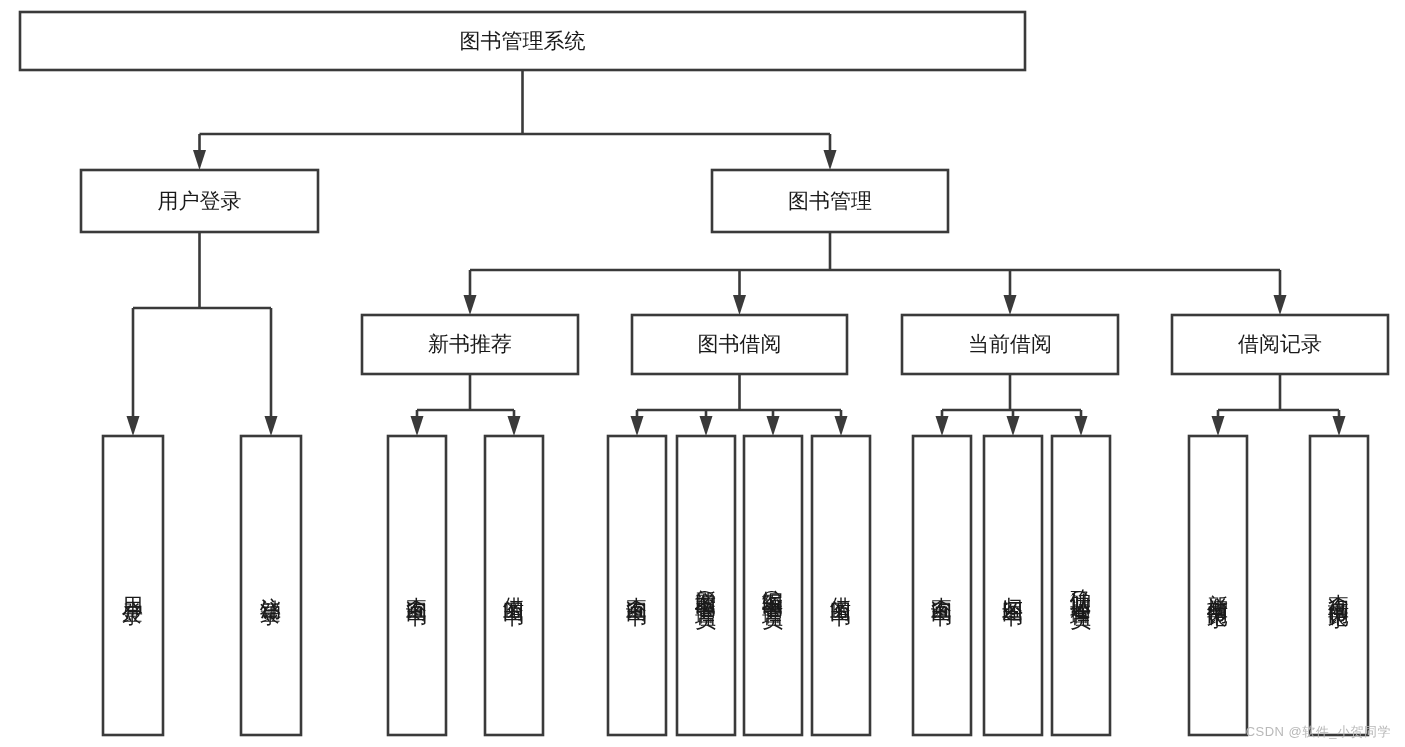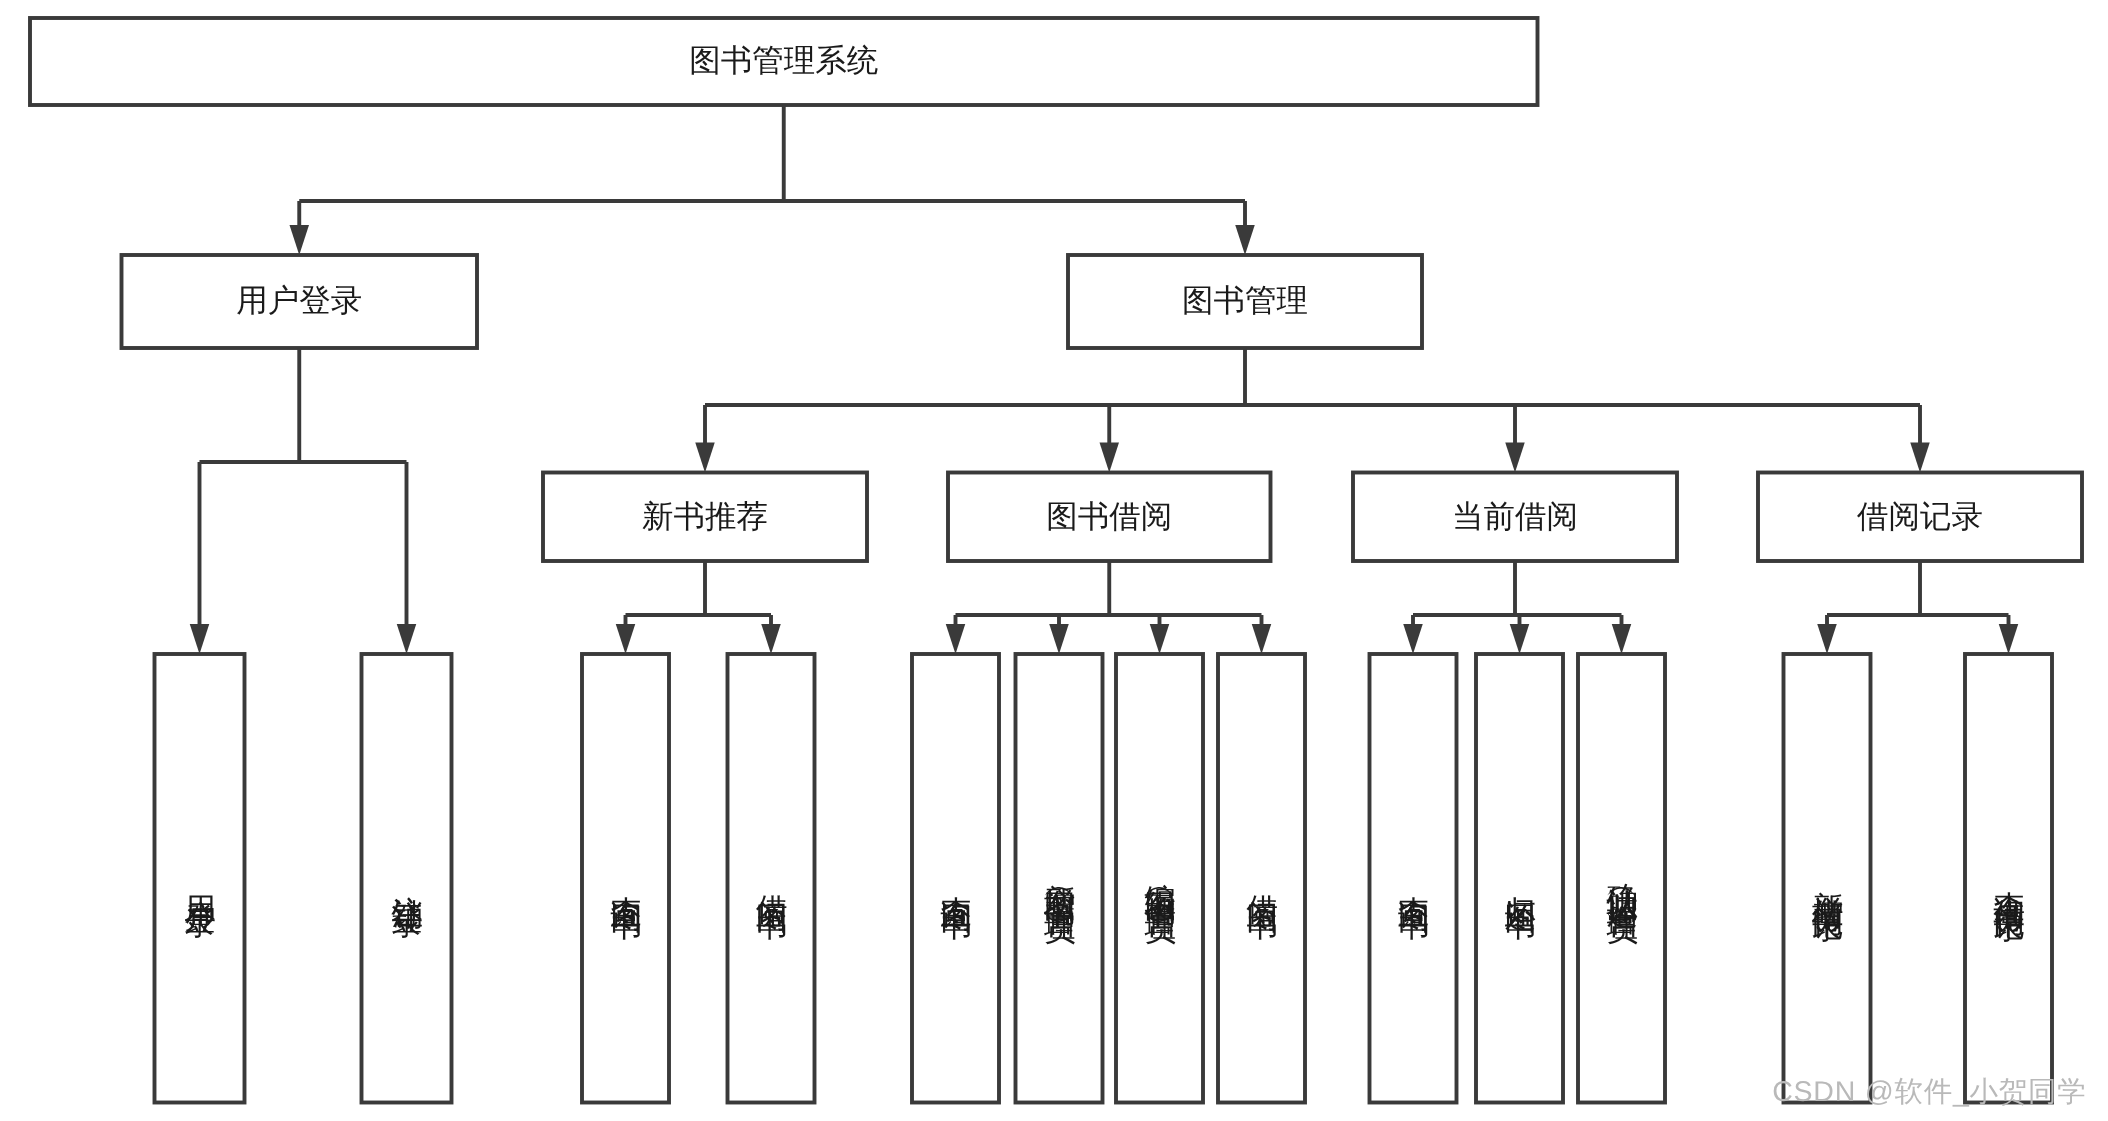--- a/index.html
+++ b/index.html
@@ -66,21 +66,21 @@
     display: flex;
     align-items: center;
     justify-content: center;
     pointer-events: none;
   }
   #watermark {
     position: absolute;
     right: 14px;
     bottom: 6px;
     font-family: "Liberation Sans", "DejaVu Sans", sans-serif;
-    font-size: 19px;
+    font-size: 13px;
     color: #b9b9b9;
     white-space: nowrap;
     letter-spacing: 0.5px;
   }
 </style>
 </head>
 <body>
 
 <div id="diagram-root">
   <svg class="diagram-canvas" id="diagram-svg" viewBox="0 0 1405 747" xmlns="http://www.w3.org/2000/svg">

